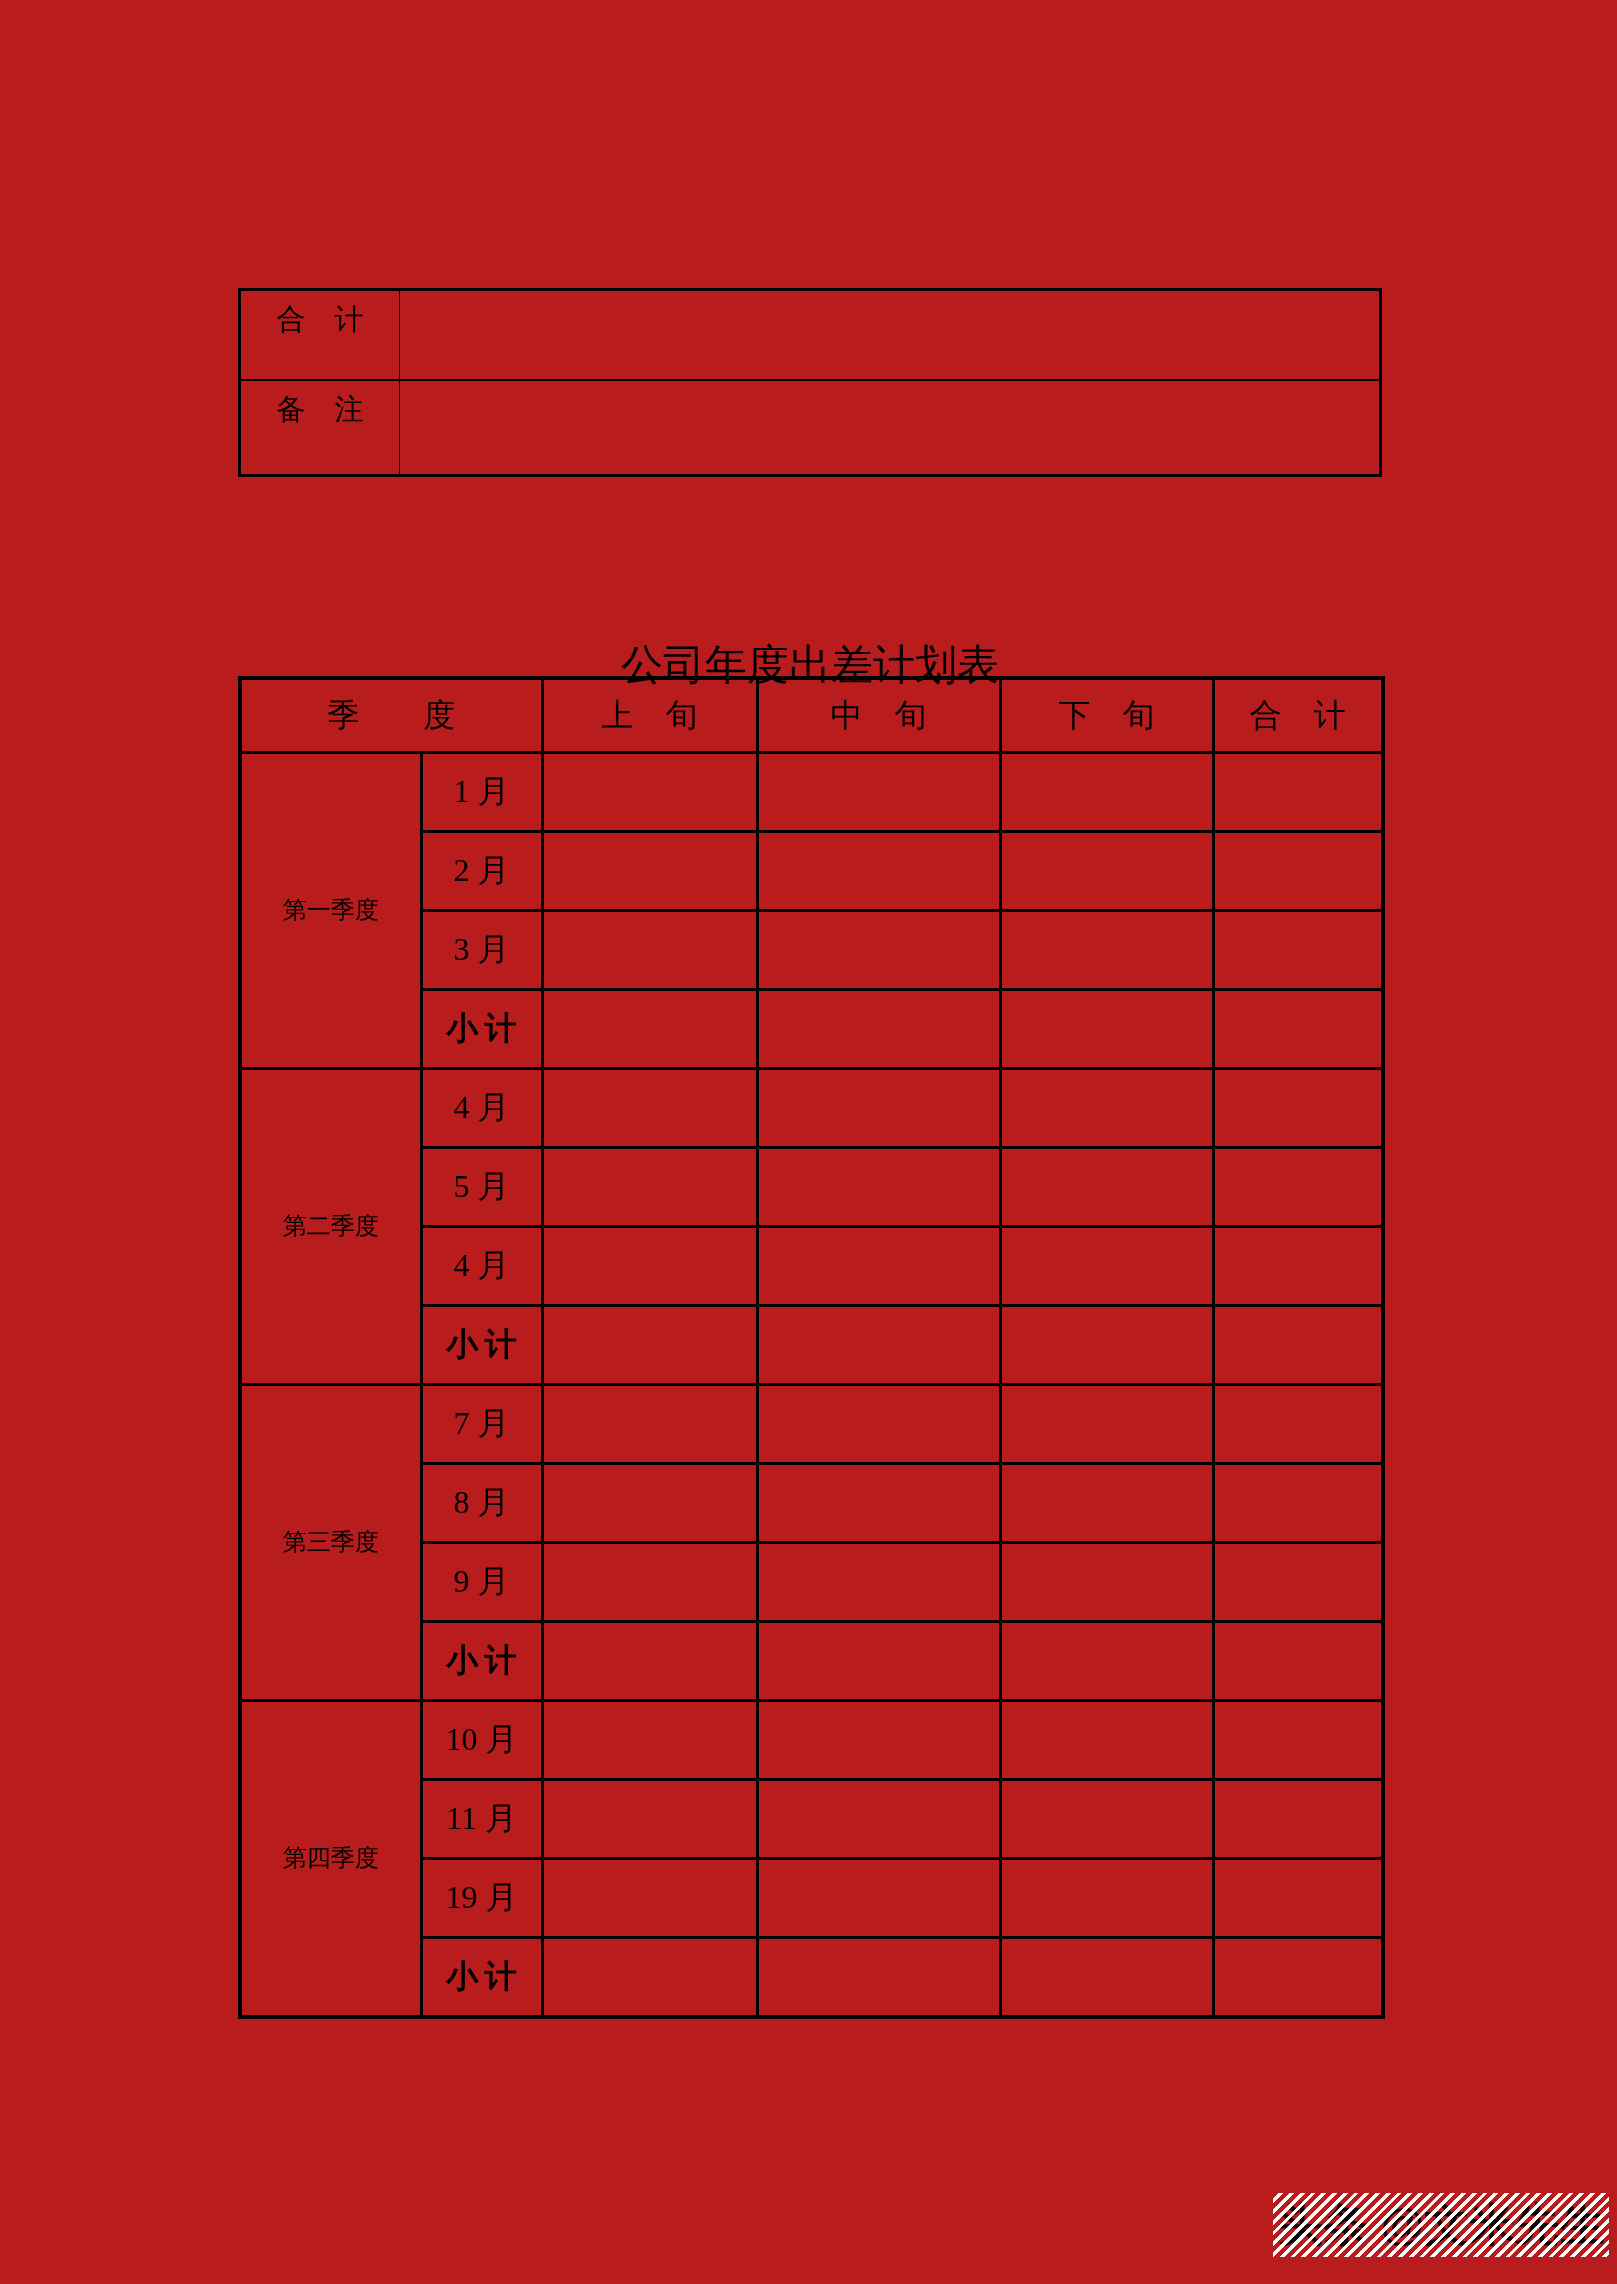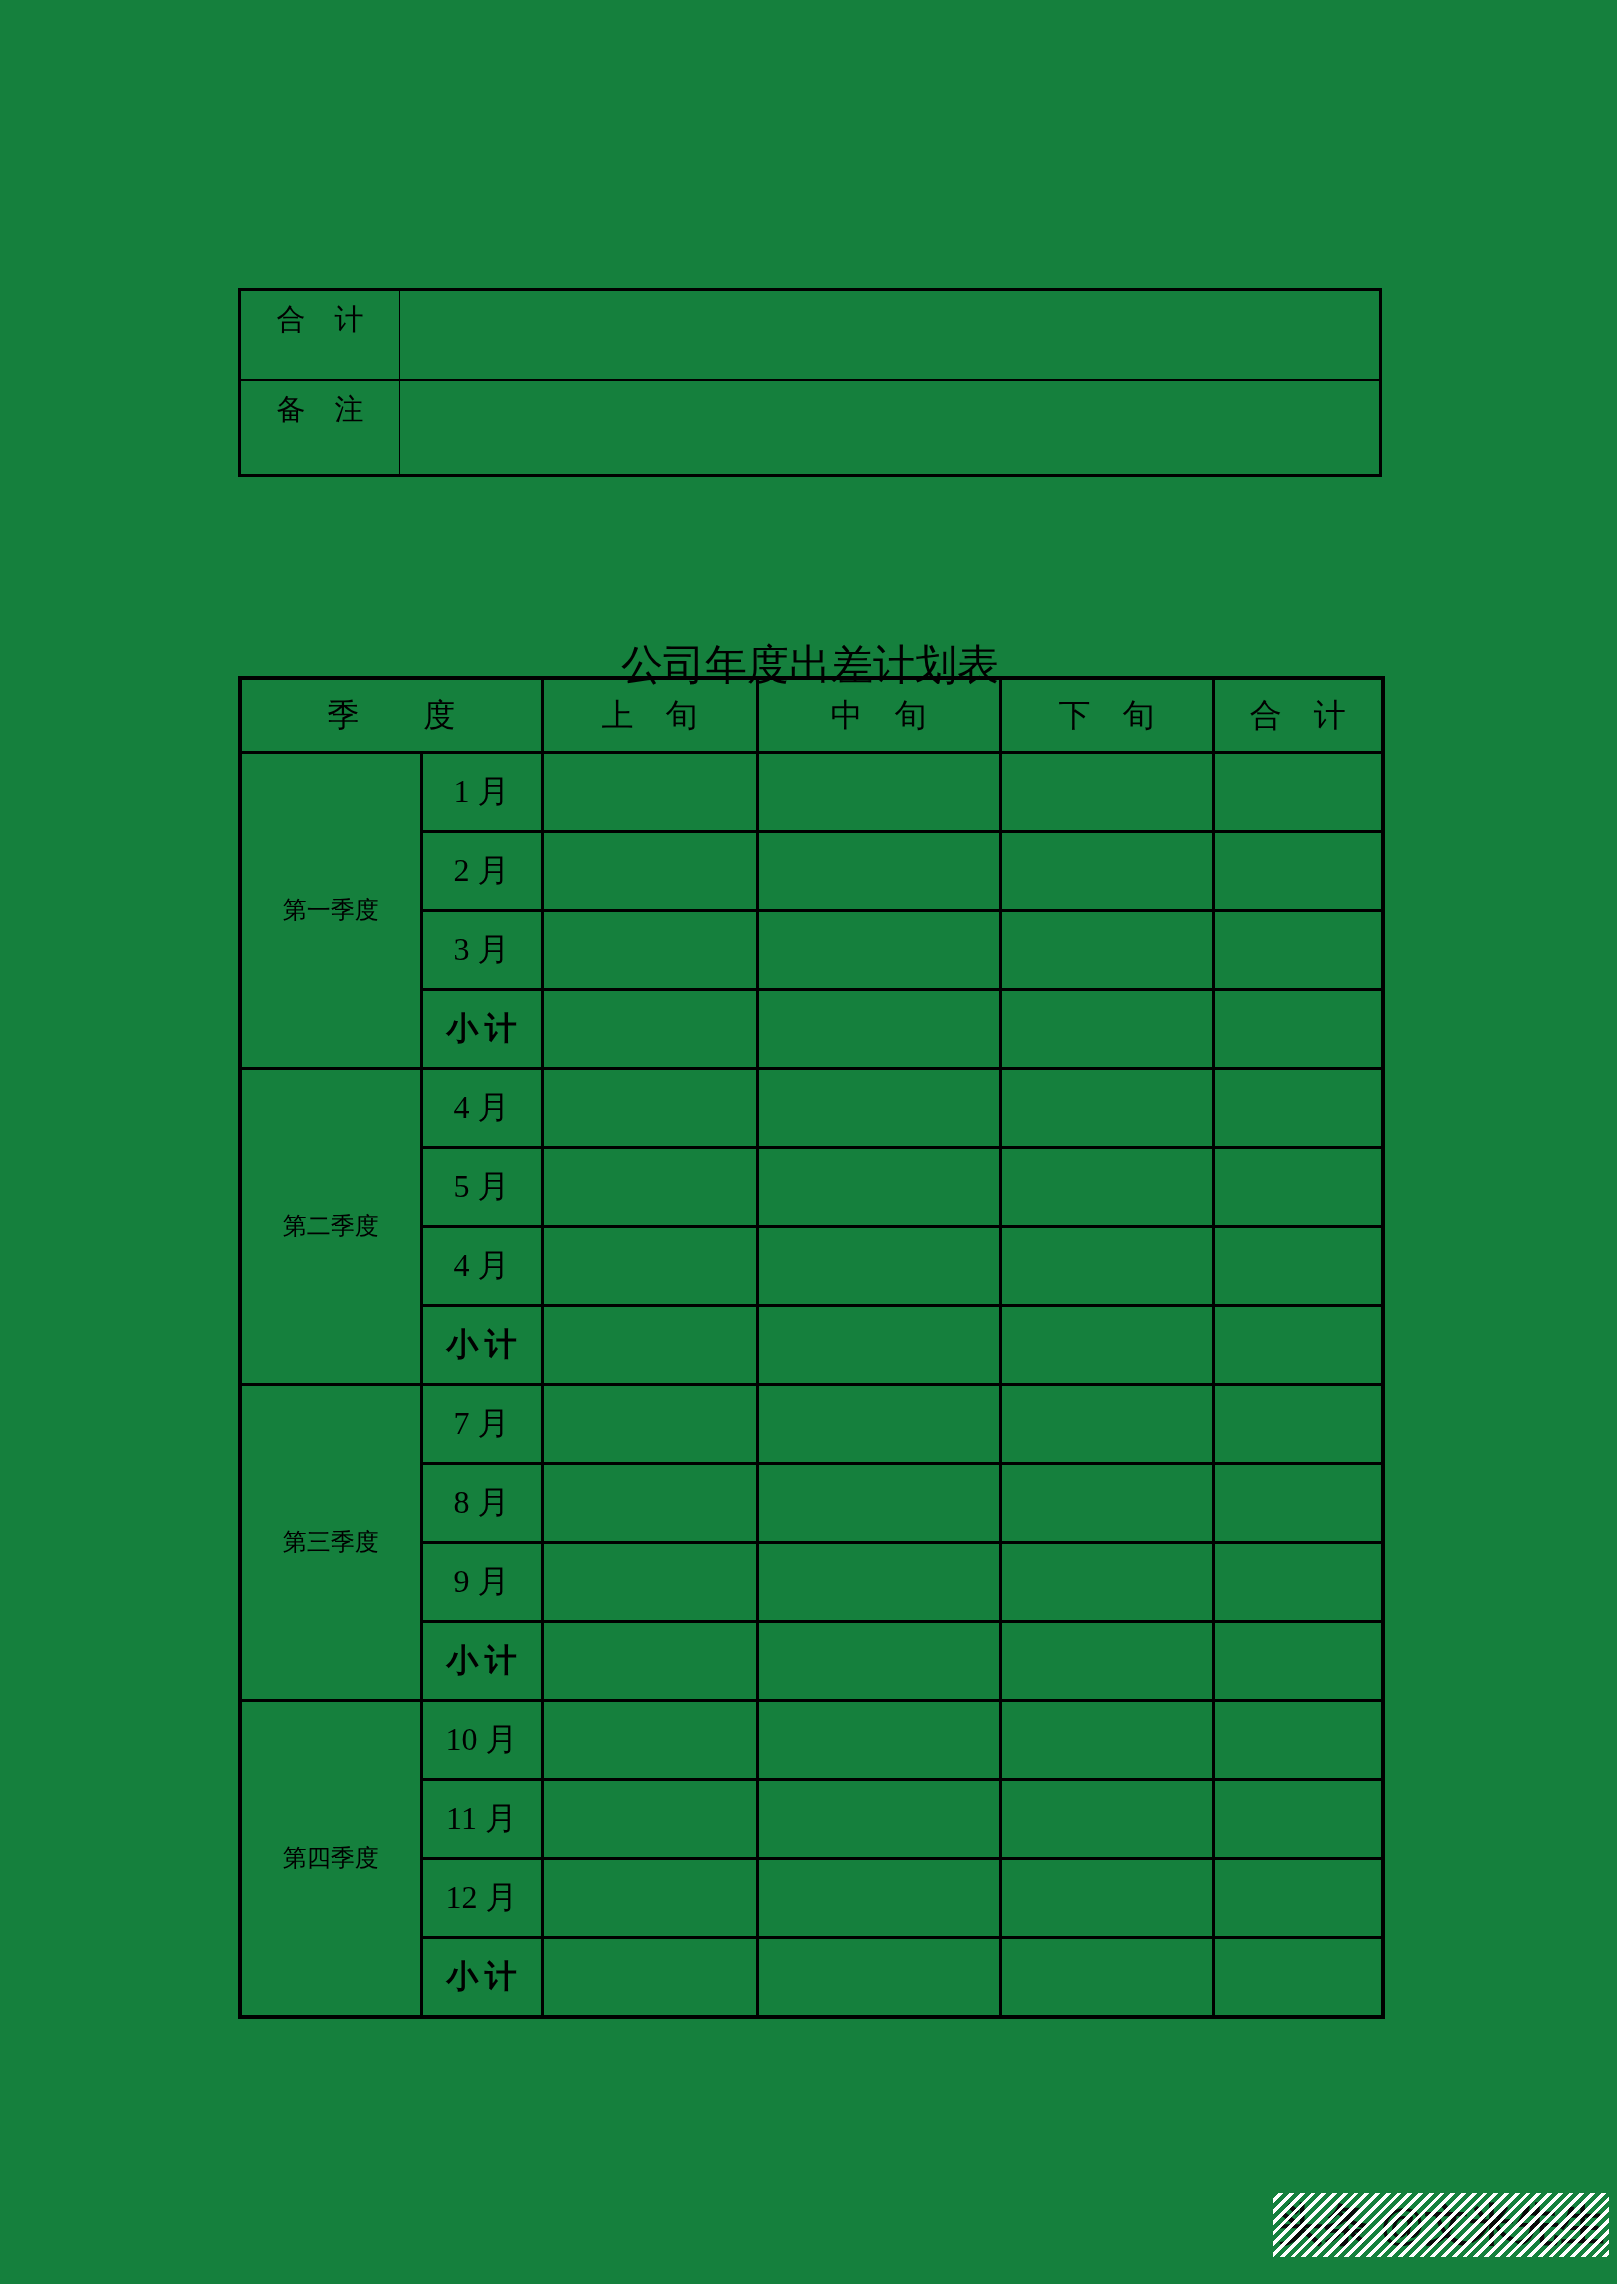--- a/index.html
+++ b/index.html
@@ -4,21 +4,21 @@
 <style>
   html, body {
     margin: 0;
     padding: 0;
     background: #ffffff;
   }
   .page {
     position: relative;
     width: 1618px;
     height: 2284px;
-    background: #15803d;
+    background: #b91c1c;
     font-family: "Liberation Serif", "DejaVu Serif", serif;
     color: #000000;
     overflow: hidden;
   }
 
   
   .top-table {
     position: absolute;
     left: 238px;
     top: 288px;
@@ -247,21 +247,21 @@
           <td></td>
     </tr>
     <tr>
       <td>11 月</td>
       <td></td>
           <td></td>
           <td></td>
           <td></td>
     </tr>
     <tr>
-      <td>12 月</td>
+      <td>19 月</td>
       <td></td>
           <td></td>
           <td></td>
           <td></td>
     </tr>
     <tr>
       <td class="subtotal-cell">小计</td>
       <td></td>
           <td></td>
           <td></td>

